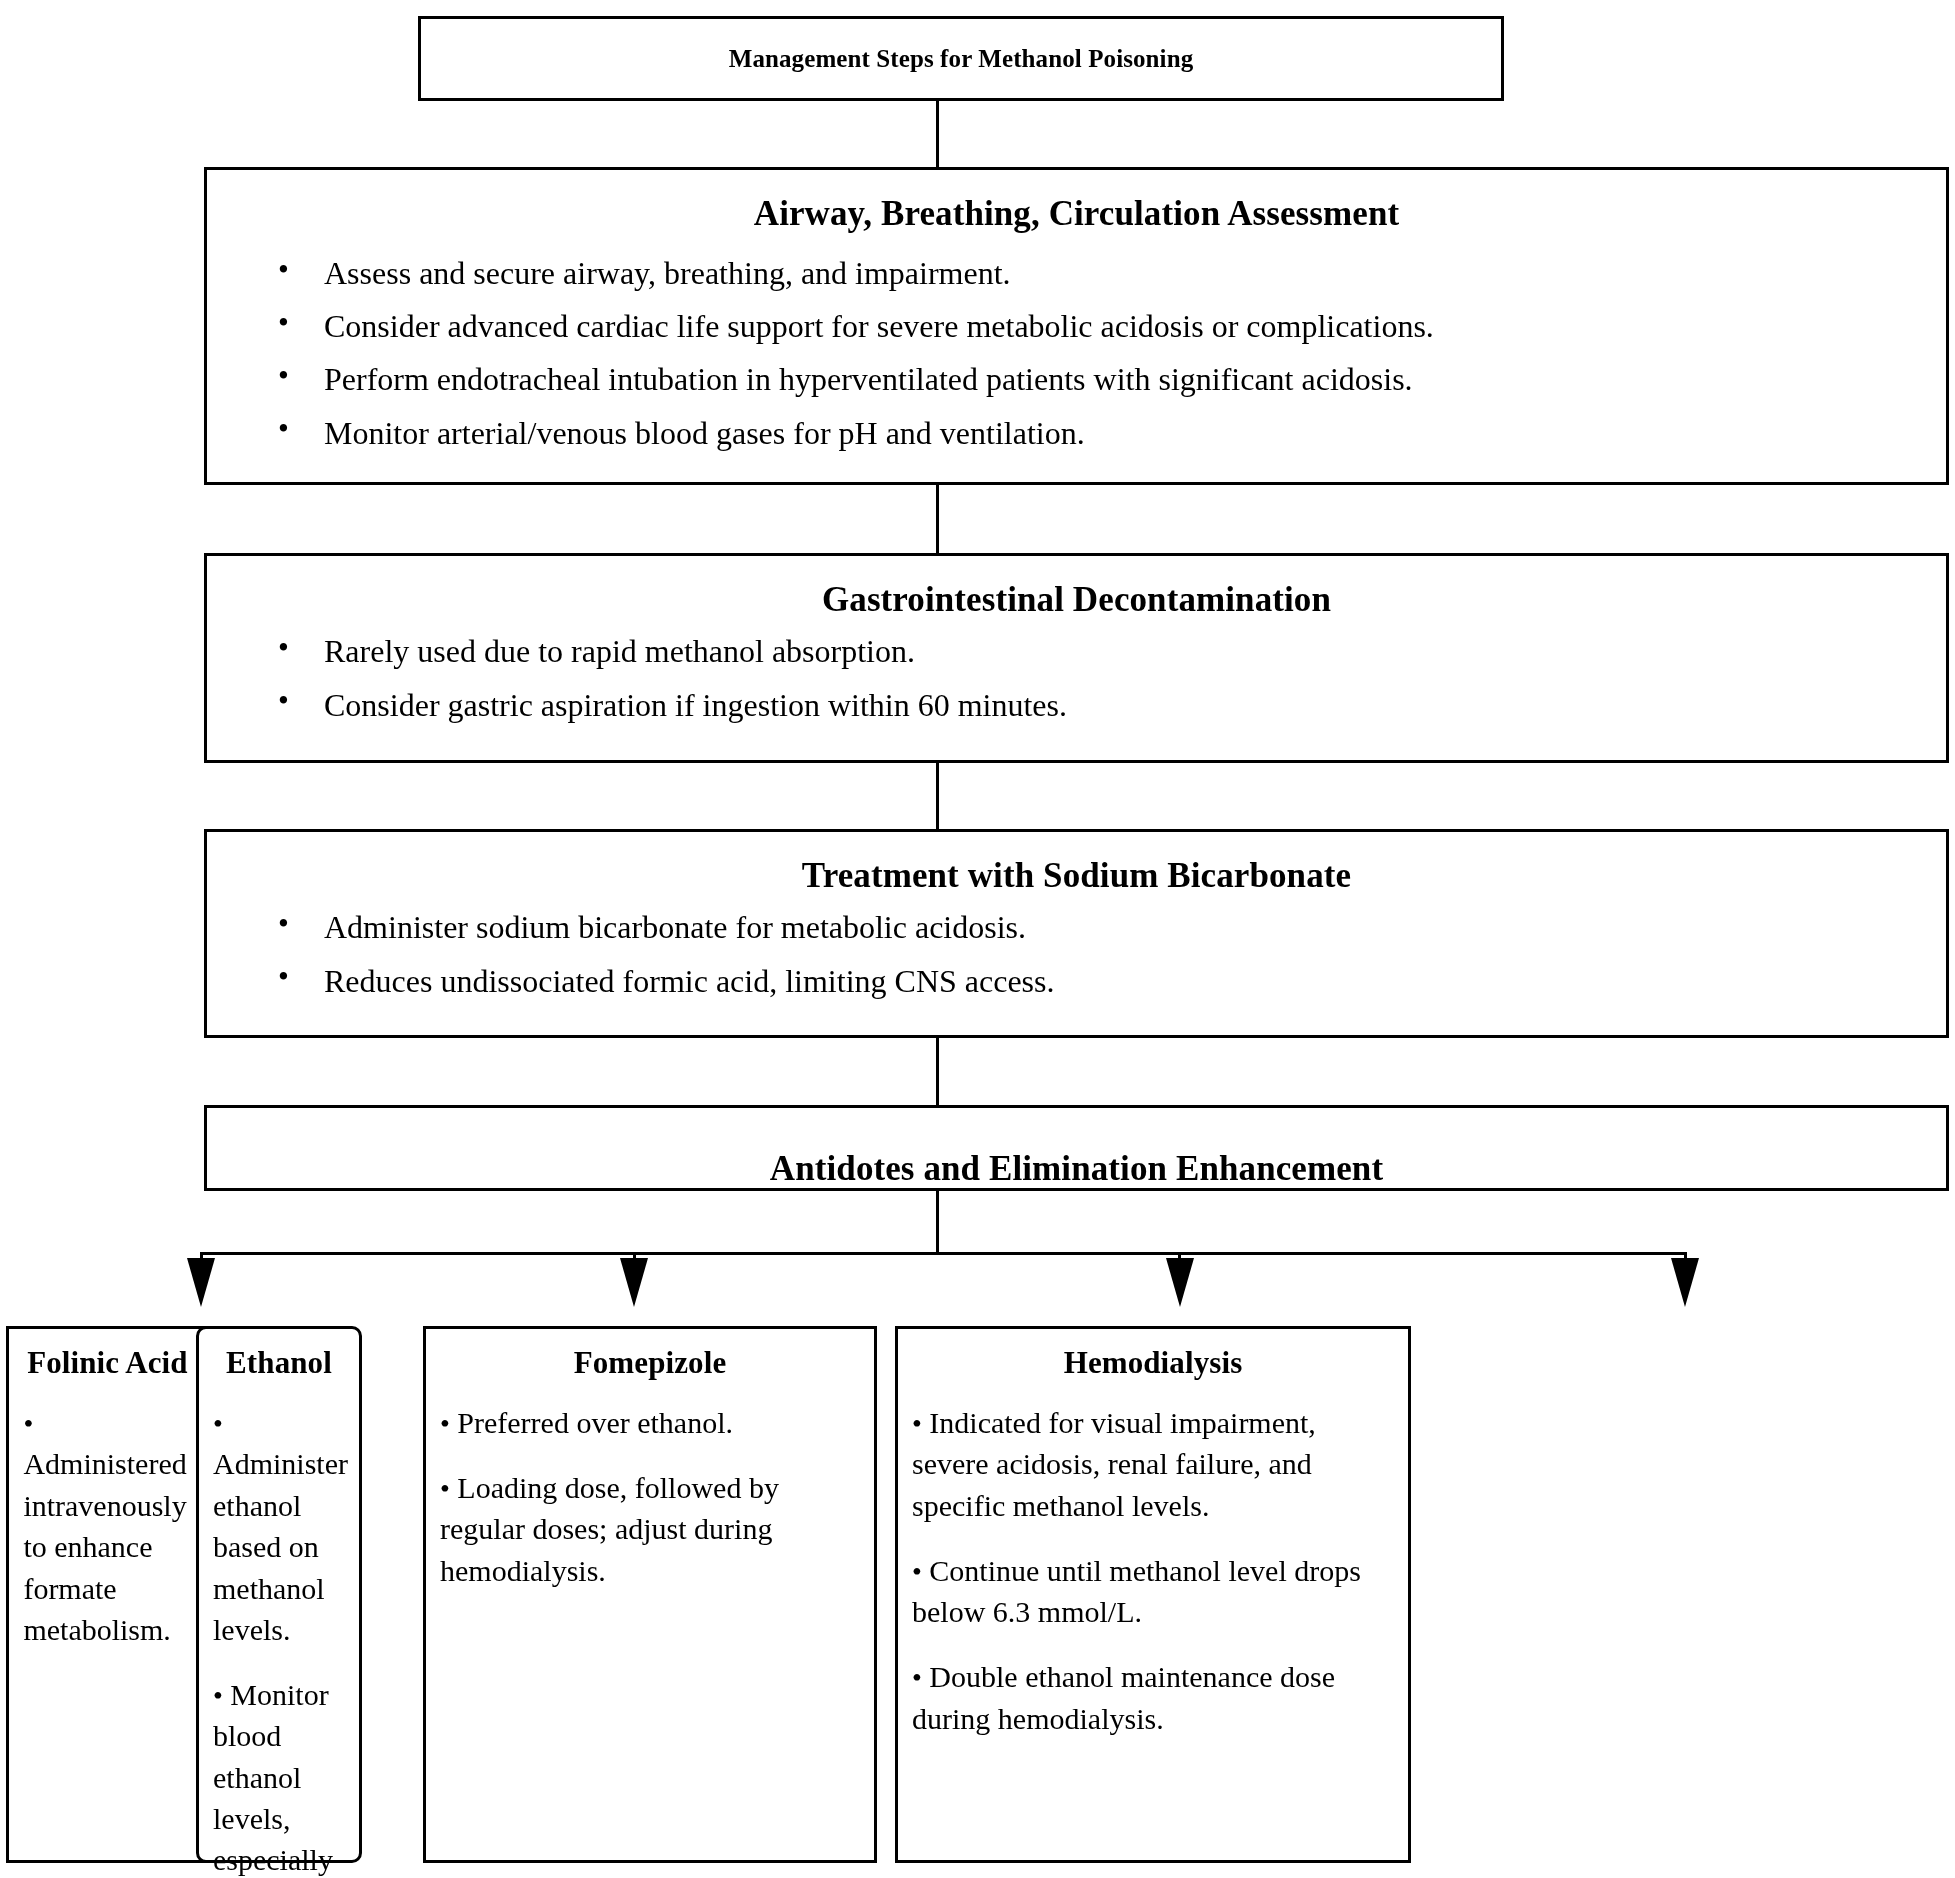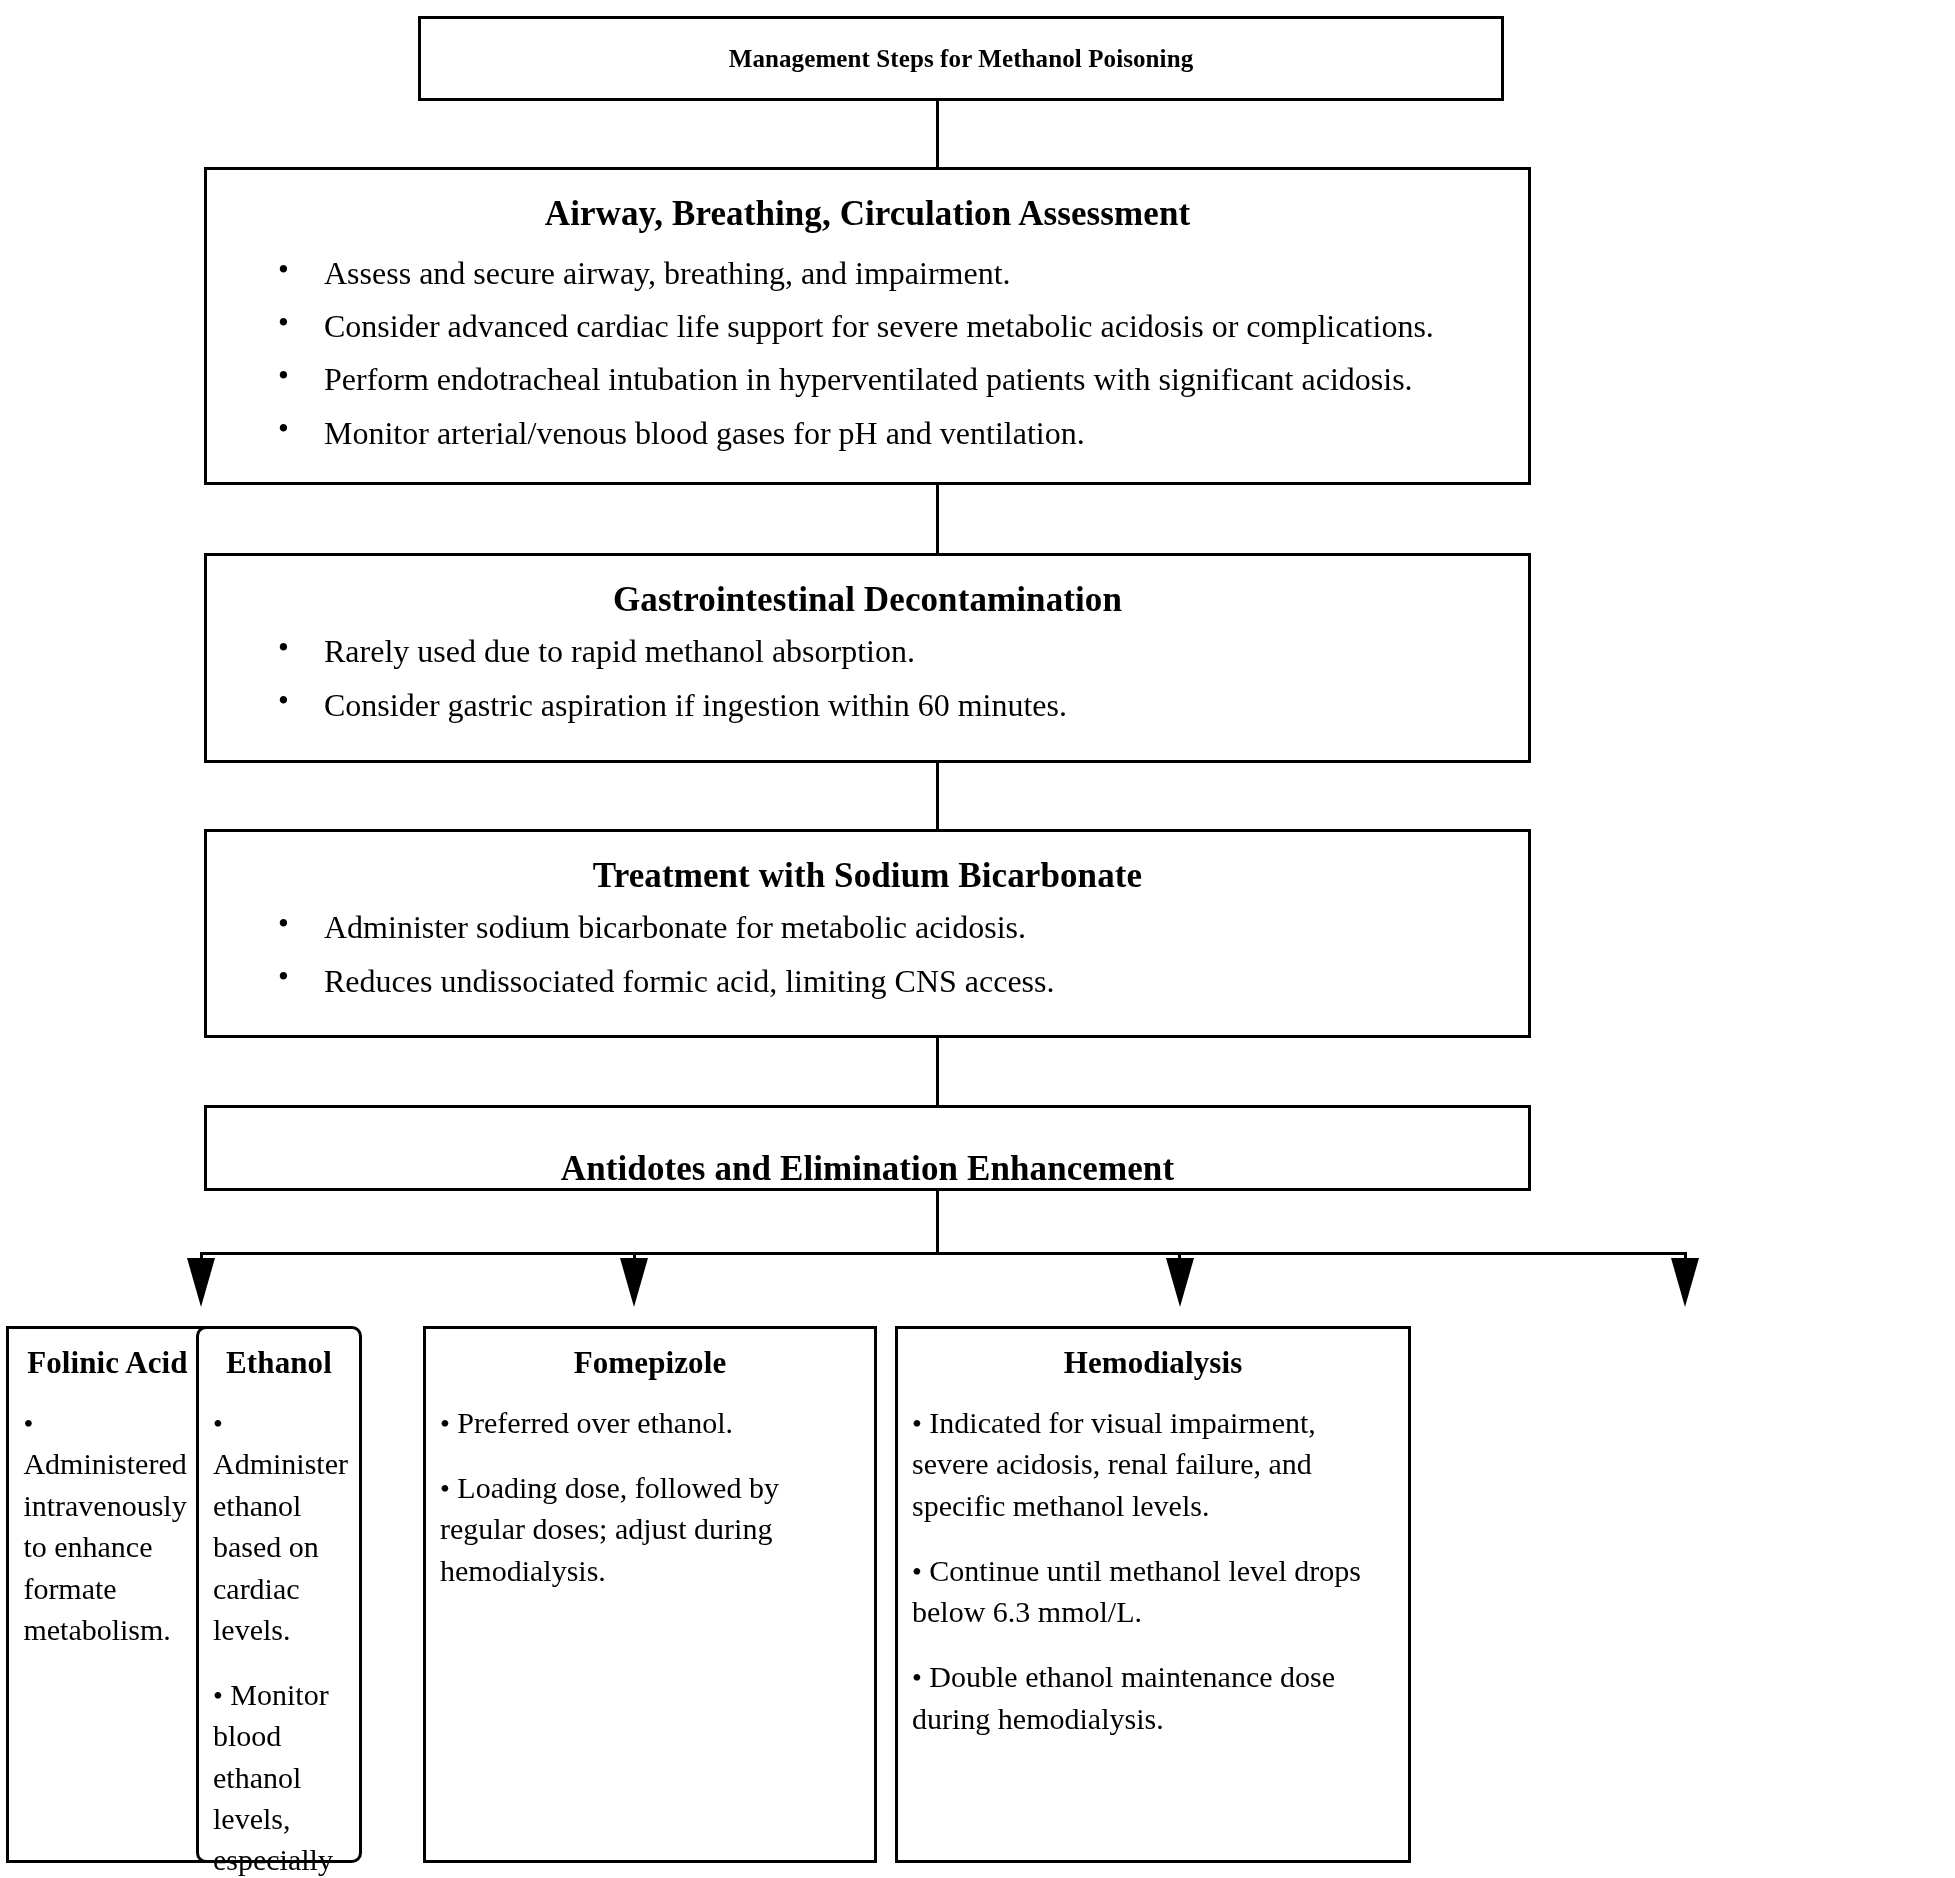--- a/index.html
+++ b/index.html
@@ -37,21 +37,21 @@
     top: 16px;
     width: 1086px;
     height: 85px;
     display: flex;
     align-items: center;
     justify-content: center;
   }
   #title-box .box-title { font-size: 25px; text-align: center; }
 
   
-  .step-box { left: 204px; width: 1327px; padding: 14px 0 0 0; }
+  .step-box { left: 204px; width: 1745px; padding: 14px 0 0 0; }
   #step-abc   { top: 167px;  height: 318px; }
   #step-gi    { top: 553px; height: 210px; }
   #step-bicarb{ top: 829px; height: 209px; }
   #step-anti  { top: 1105px; height: 86px; display:flex; align-items:flex-end; justify-content:center; padding:0; }
 
   .step-box .box-title { margin: 9.6px 0 0 0; }
 
   ul.bullets {
     list-style: none;
     margin: 18px 0 0 0;
@@ -190,21 +190,21 @@
   <div class="box leaf-box" id="leaf-folinic">
     <div class="box-title">Folinic Acid</div>
     <div class="leaf-body">
       <p><span class="b">•</span> <span>Administered intravenously to enhance formate metabolism.</span></p>
     </div>
   </div>
 
   <div class="box leaf-box" id="leaf-ethanol">
     <div class="box-title">Ethanol</div>
     <div class="leaf-body">
-      <p><span class="b">•</span> <span>Administer ethanol based on cardiac levels.</span></p>
+      <p><span class="b">•</span> <span>Administer ethanol based on methanol levels.</span></p>
       <p><span class="b">•</span> <span>Monitor blood ethanol levels, especially during hemodialysis.</span></p>
     </div>
   </div>
 
   <div class="box leaf-box" id="leaf-fomepizole">
     <div class="box-title">Fomepizole</div>
     <div class="leaf-body">
       <p><span class="b">•</span> <span>Preferred over ethanol.</span></p>
       <p><span class="b">•</span> <span>Loading dose, followed by regular doses; adjust during hemodialysis.</span></p>
     </div>

